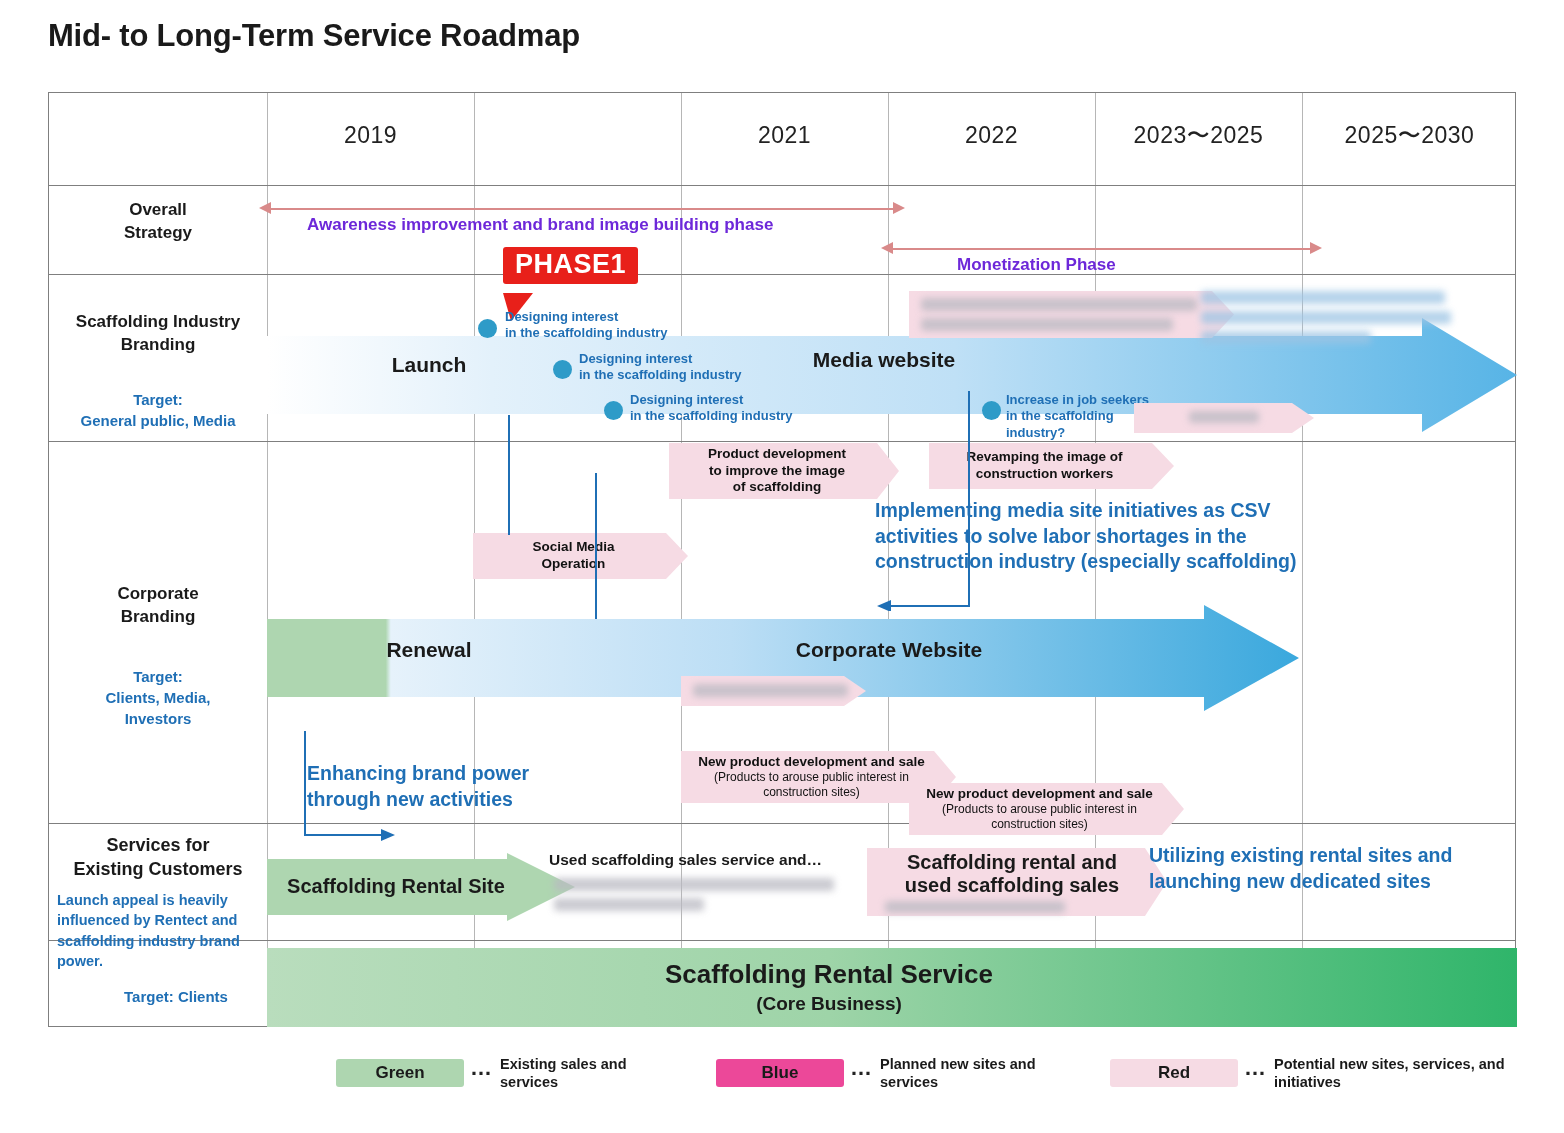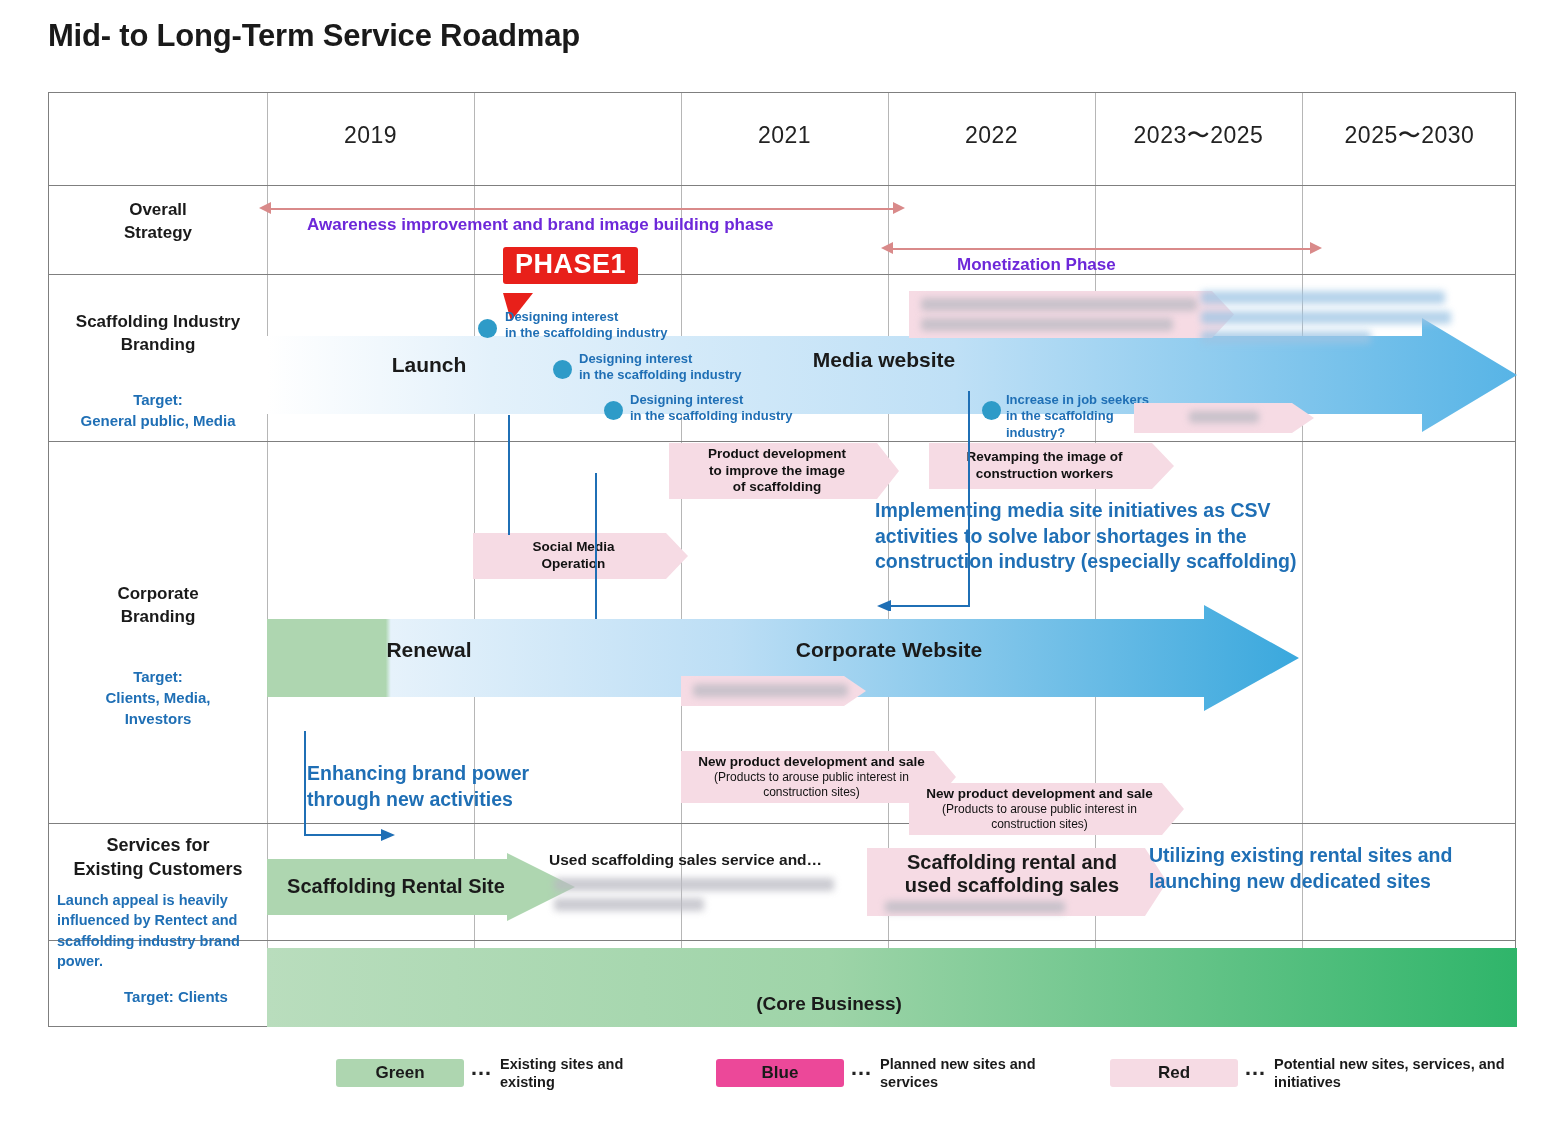--- a/index.html
+++ b/index.html
@@ -268,27 +268,28 @@
   <div class="blur blurgray" style="left:505px;top:805px;width:150px;height:13px;"></div>
 
   <div class="pinktag" style="left:818px;top:755px;width:300px;height:68px;"></div>
   <div class="barlabel" style="left:818px;top:758px;width:290px;font-size:20px;white-space:pre-line;">Scaffolding rental and
 used scaffolding sales</div>
   <div class="blur blurgray" style="left:836px;top:808px;width:180px;height:12px;"></div>
 
   <div class="callout" style="left:1100px;top:750px;width:310px;font-size:19.5px;">Utilizing existing rental sites and launching new dedicated sites</div>
 
   <div style="position:absolute;left:218px;top:855px;width:1250px;height:79px;background:linear-gradient(90deg,#b9ddbd 0%,#9ed4a8 45%,#5cc183 78%,#2fb56a 100%);"></div>
+  <div class="barlabel" style="left:430px;top:866px;width:700px;font-size:26px;">Scaffolding Rental Service</div>
   <div class="barlabel" style="left:430px;top:900px;width:700px;font-size:19px;">(Core Business)</div>
 
 </div>
 
 <div class="legendbox" style="left:336px;top:1059px;width:128px;background:#aed6b0;">Green</div>
 <div class="dots" style="left:470px;top:1055px;">…</div>
-<div class="legendtext" style="left:500px;top:1055px;width:170px;">Existing sites and existing</div>
+<div class="legendtext" style="left:500px;top:1055px;width:170px;">Existing sales and services</div>
 
 <div class="legendbox" style="left:716px;top:1059px;width:128px;background:#ec4899;">Blue</div>
 <div class="dots" style="left:850px;top:1055px;">…</div>
 <div class="legendtext" style="left:880px;top:1055px;width:170px;">Planned new sites and services</div>
 
 <div class="legendbox" style="left:1110px;top:1059px;width:128px;background:#f6dbe4;">Red</div>
 <div class="dots" style="left:1244px;top:1055px;">…</div>
 <div class="legendtext" style="left:1274px;top:1055px;width:240px;">Potential new sites, services, and initiatives</div>
 
 </body></html>

